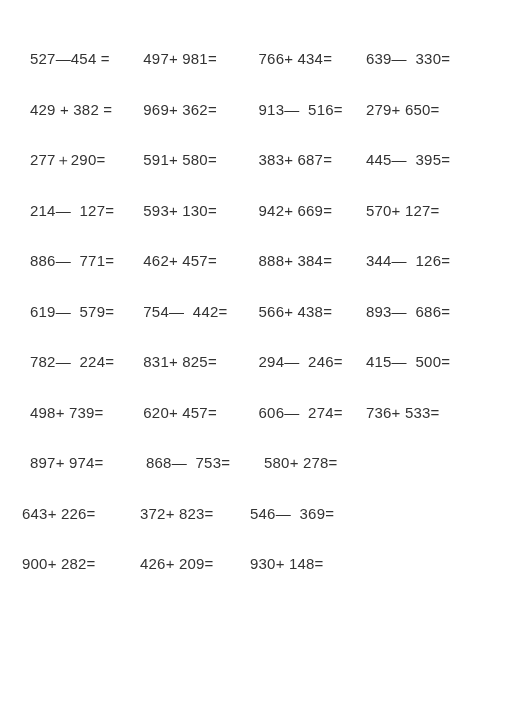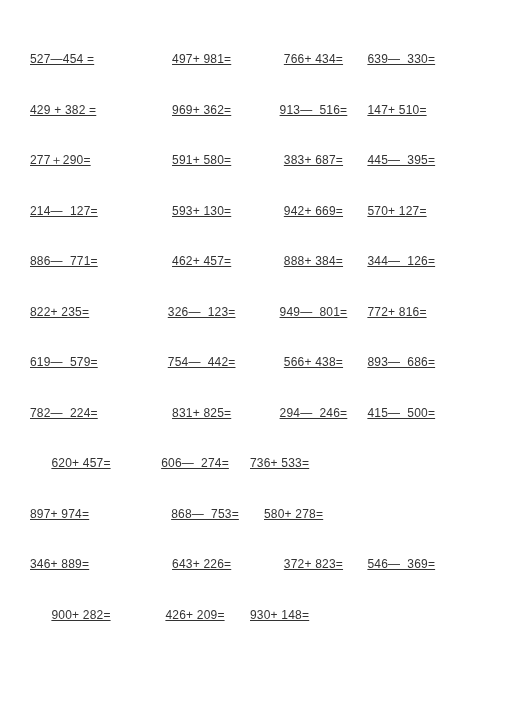--- a/index.html
+++ b/index.html
@@ -20,42 +20,39 @@
     left: 22px;
     top: 52px;
     width: 416px;
   }
   .ws-row {
     display: flex;
     height: 50.5px;
     align-items: flex-start;
   }
   .ws-cell {
-    font-size: 12px;
+    font-size: 15px;
     line-height: 14px;
     color: #333333;
     white-space: pre;
     letter-spacing: 0.2px;
-    text-decoration: underline;
   }
   
   .ws-cell.c0 {
     width: 116px;
     text-align: left;
     padding-left: 8px;
   }
   
   .ws-cell.c1 {
     width: 118px;
-    text-align: center;
   }
   
   .ws-cell.c2 {
     width: 110px;
-    text-align: center;
   }
   
   .ws-cell.c3 {
     width: 72px;
     text-align: left;
   }
 </style>
 </head>
 <body>
 
@@ -66,21 +63,21 @@
       <div class="ws-cell c0">527—454 =</div>
       <div class="ws-cell c1">497+ 981=</div>
       <div class="ws-cell c2">766+ 434=</div>
       <div class="ws-cell c3">639—  330=</div>
     </div>
 
     <div class="ws-row">
       <div class="ws-cell c0">429 + 382 =</div>
       <div class="ws-cell c1">969+ 362=</div>
       <div class="ws-cell c2">913—  516=</div>
-      <div class="ws-cell c3">147+ 510=</div>
+      <div class="ws-cell c3">279+ 650=</div>
     </div>
 
     <div class="ws-row">
       <div class="ws-cell c0">277＋290=</div>
       <div class="ws-cell c1">591+ 580=</div>
       <div class="ws-cell c2">383+ 687=</div>
       <div class="ws-cell c3">445—  395=</div>
     </div>
 
     <div class="ws-row">
@@ -90,55 +87,49 @@
       <div class="ws-cell c3">570+ 127=</div>
     </div>
 
     <div class="ws-row">
       <div class="ws-cell c0">886—  771=</div>
       <div class="ws-cell c1">462+ 457=</div>
       <div class="ws-cell c2">888+ 384=</div>
       <div class="ws-cell c3">344—  126=</div>
     </div>
 
-    <div class="ws-row">
-      <div class="ws-cell c0">822+ 235=</div>
-      <div class="ws-cell c1">326—  123=</div>
-      <div class="ws-cell c2">949—  801=</div>
-      <div class="ws-cell c3">772+ 816=</div>
-    </div>
 
     <div class="ws-row">
       <div class="ws-cell c0">619—  579=</div>
       <div class="ws-cell c1">754—  442=</div>
       <div class="ws-cell c2">566+ 438=</div>
       <div class="ws-cell c3">893—  686=</div>
     </div>
 
     <div class="ws-row">
       <div class="ws-cell c0">782—  224=</div>
       <div class="ws-cell c1">831+ 825=</div>
       <div class="ws-cell c2">294—  246=</div>
       <div class="ws-cell c3">415—  500=</div>
     </div>
 
     <div class="ws-row">
+      <div class="ws-cell c0">498+ 739=</div>
       <div class="ws-cell c1">620+ 457=</div>
       <div class="ws-cell c2">606—  274=</div>
       <div class="ws-cell c3">736+ 533=</div>
     </div>
 
     <div class="ws-row">
       <div class="ws-cell c0">897+ 974=</div>
       <div class="ws-cell c1">868—  753=</div>
       <div class="ws-cell c3">580+ 278=</div>
     </div>
 
     <div class="ws-row">
-      <div class="ws-cell c0">346+ 889=</div>
       <div class="ws-cell c1">643+ 226=</div>
       <div class="ws-cell c2">372+ 823=</div>
       <div class="ws-cell c3">546—  369=</div>
     </div>
 
     <div class="ws-row">
       <div class="ws-cell c1">900+ 282=</div>
       <div class="ws-cell c2">426+ 209=</div>
       <div class="ws-cell c3">930+ 148=</div>
     </div>

